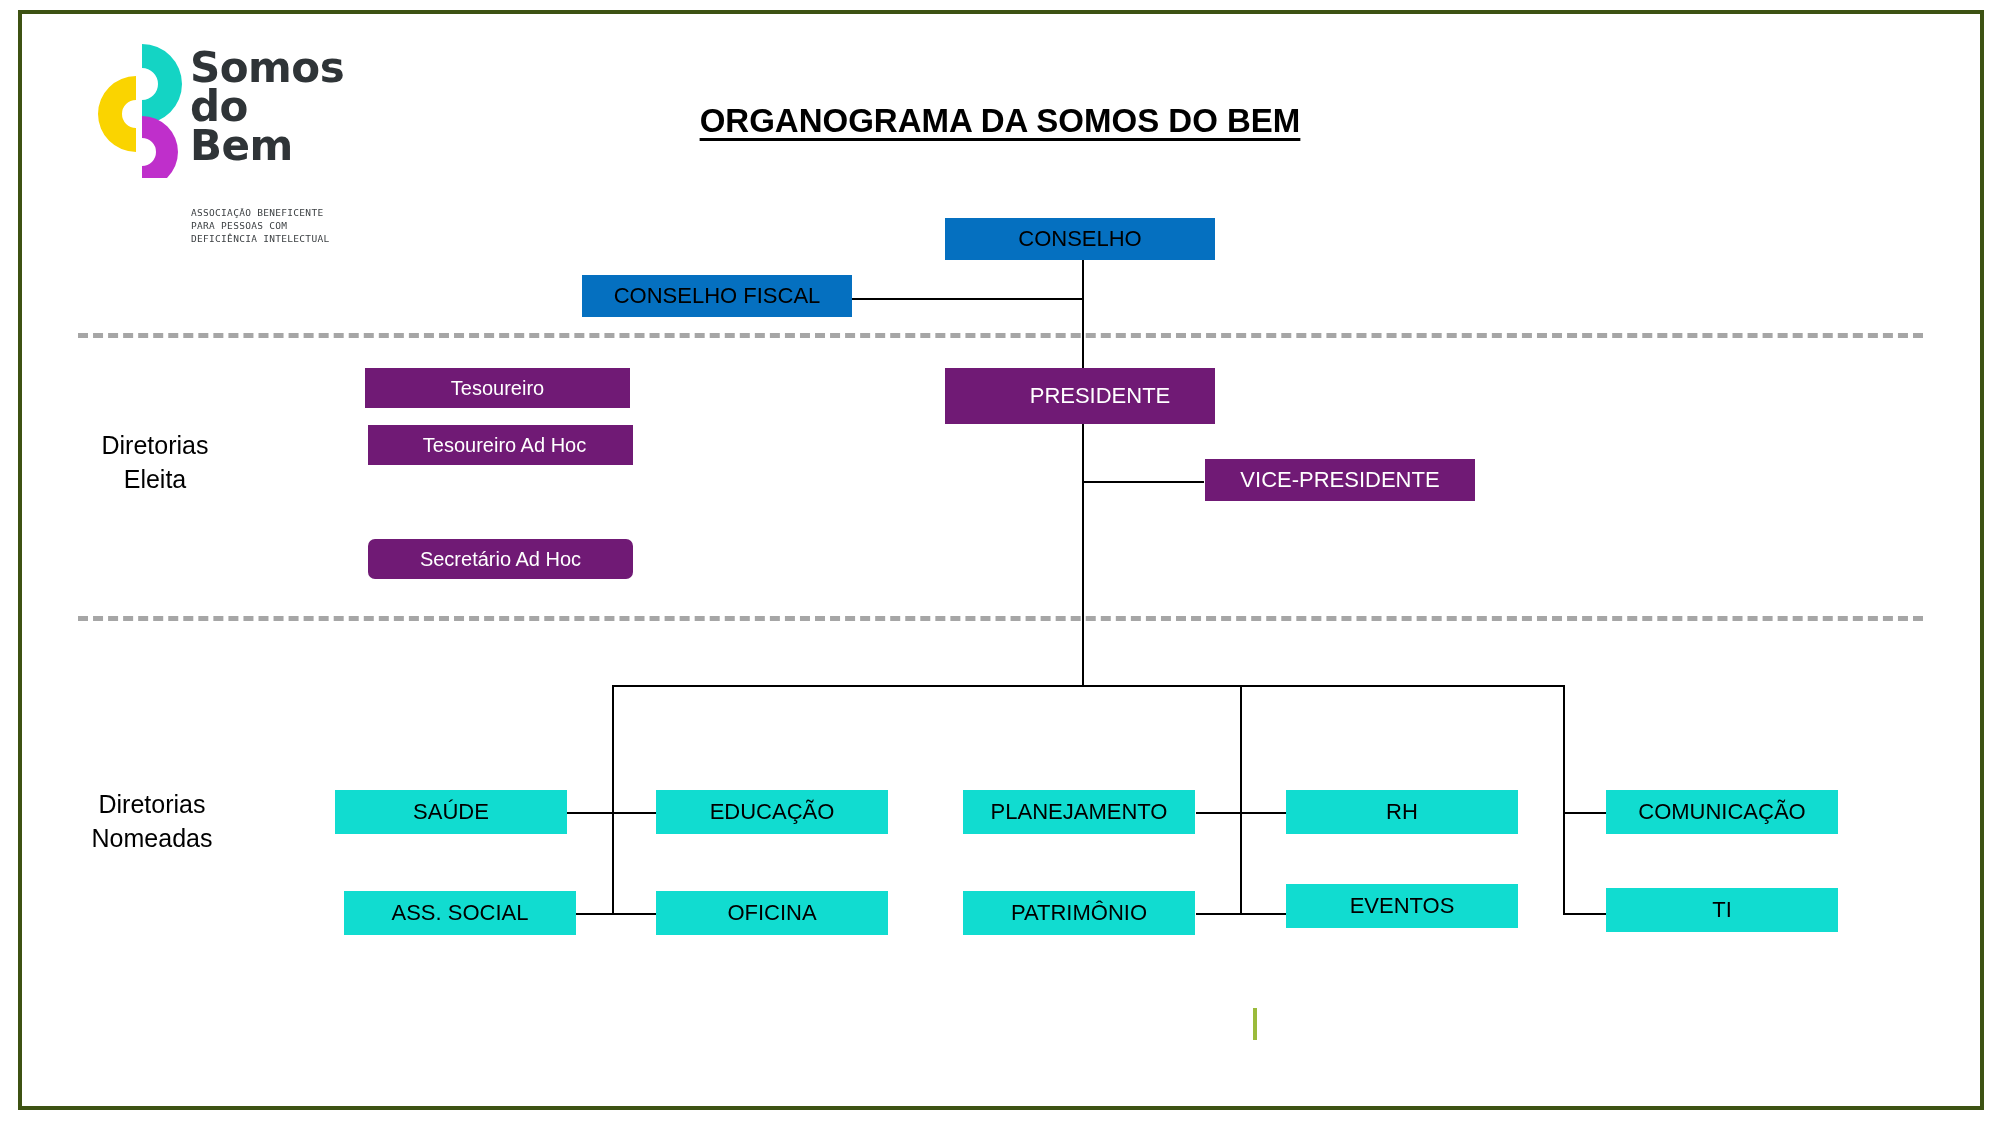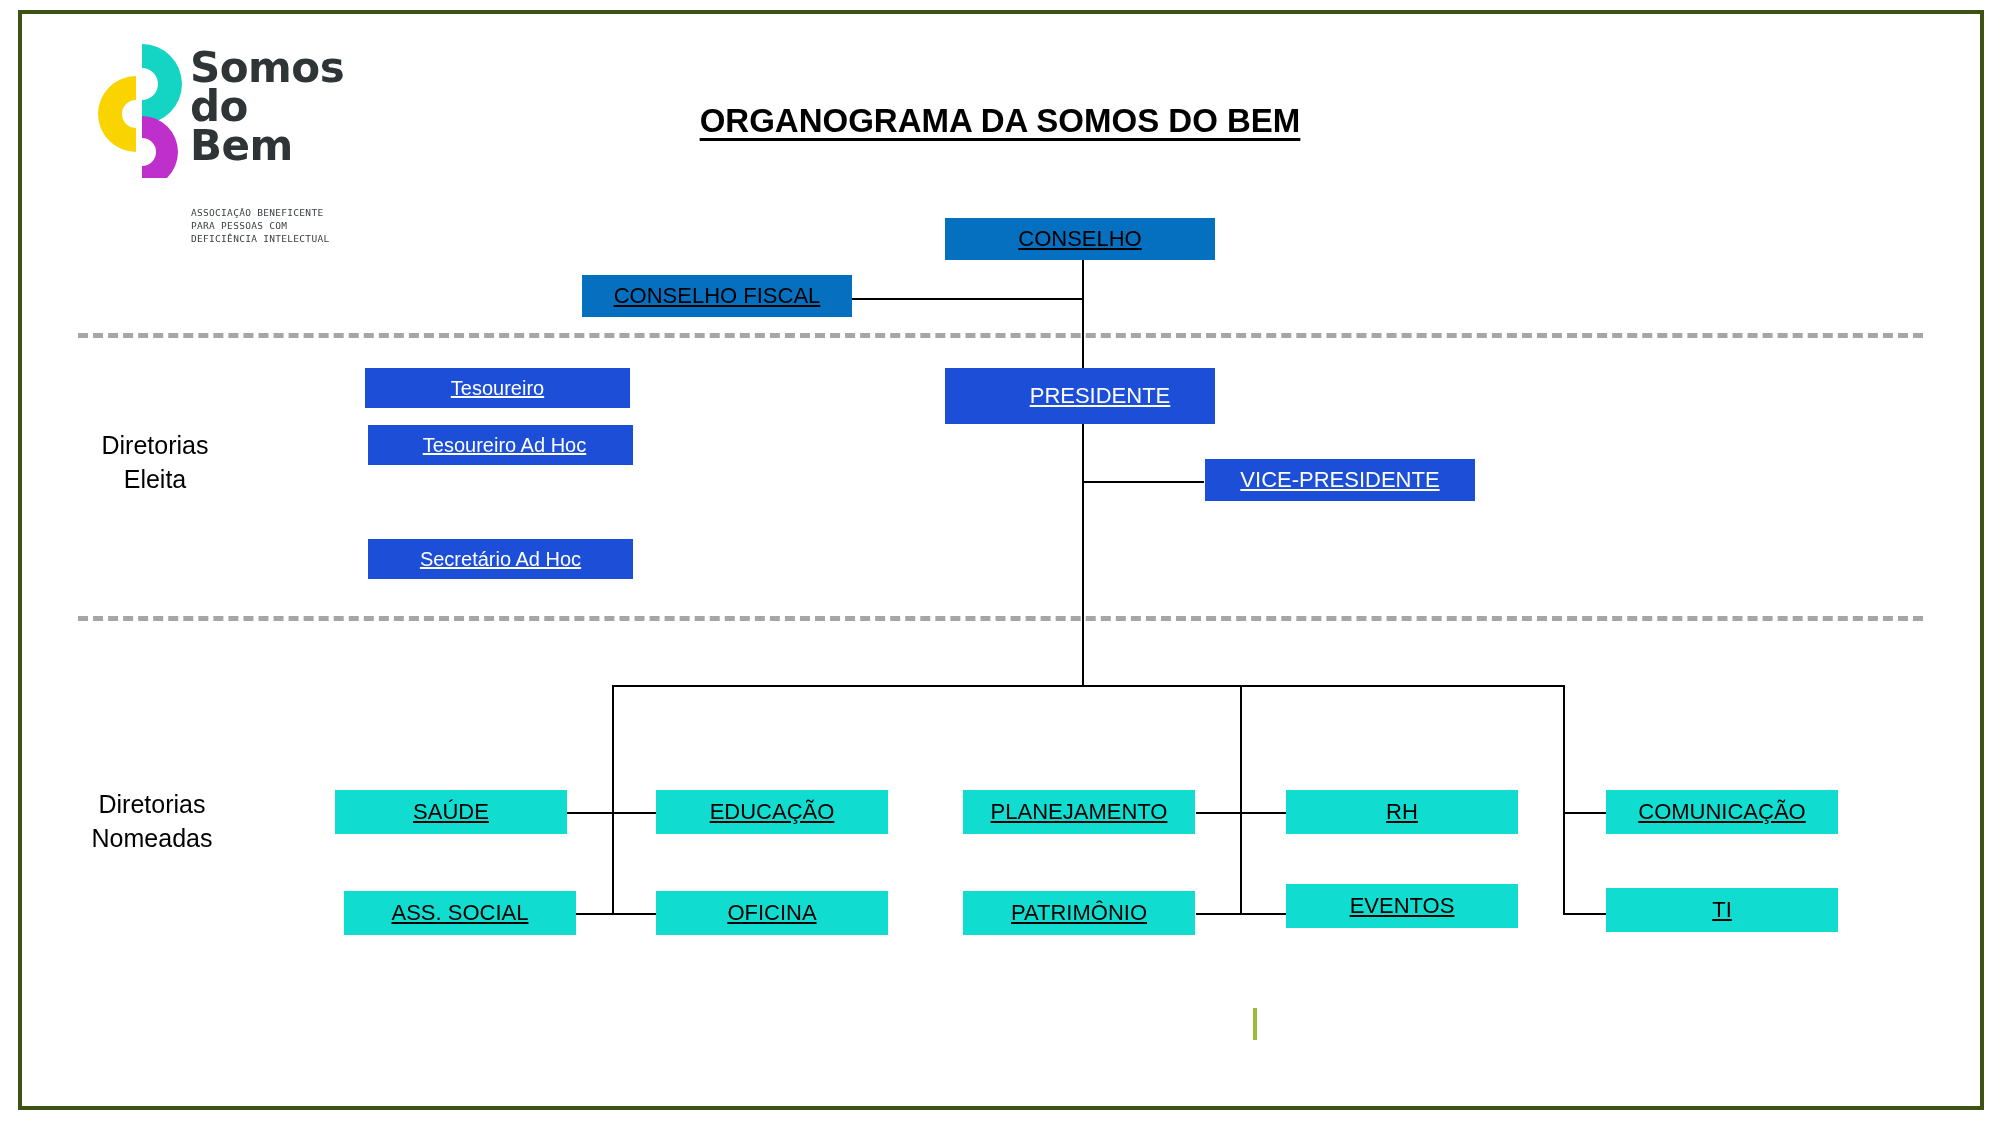--- a/index.html
+++ b/index.html
@@ -107,24 +107,23 @@
   .line-h { position: absolute; height: 2px; background: #000000; }
 
   
   .node {
     position: absolute;
     display: flex;
     align-items: center;
     justify-content: center;
     box-sizing: border-box;
     text-align: left;
-    text-decoration: underline;
   }
   .node-blue  { background: #0570c0; color: #000000; font-size: 22px; }
-  .node-purple{ background: #1d4ed8; color: #ffffff; font-size: 22px; }
+  .node-purple{ background: #701a75; color: #ffffff; font-size: 22px; }
   .node-cyan  { background: #11dcd0; color: #000000; font-size: 22px; }
   .node-purple-small { font-size: 20px; }
 
   
   #green-tick {
     position: absolute;
     left: 1253px;
     top: 1008px;
     width: 4px;
     height: 32px;
@@ -207,21 +206,21 @@
   <div class="node node-purple" style="left:1205px; top:459px; width:270px; height:42px;">
     <span>VICE-PRESIDENTE</span>
   </div>
 
   <div class="node node-purple node-purple-small" style="left:365px; top:368px; width:265px; height:40px;">
     <span>Tesoureiro</span>
   </div>
   <div class="node node-purple node-purple-small" style="left:368px; top:425px; width:265px; height:40px;padding-left:8px;">
     <span>Tesoureiro Ad Hoc</span>
   </div>
-  <div class="node node-purple node-purple-small" style="left:368px; top:539px; width:265px; height:40px;">
+  <div class="node node-purple node-purple-small" style="left:368px; top:539px; width:265px; height:40px;border-radius:7px;">
     <span>Secretário Ad Hoc</span>
   </div>
 
   <div class="node node-cyan" style="left:335px; top:790px; width:232px; height:44px;">
     <span>SAÚDE</span>
   </div>
   <div class="node node-cyan" style="left:656px; top:790px; width:232px; height:44px;">
     <span>EDUCAÇÃO</span>
   </div>
   <div class="node node-cyan" style="left:963px; top:790px; width:232px; height:44px;">

